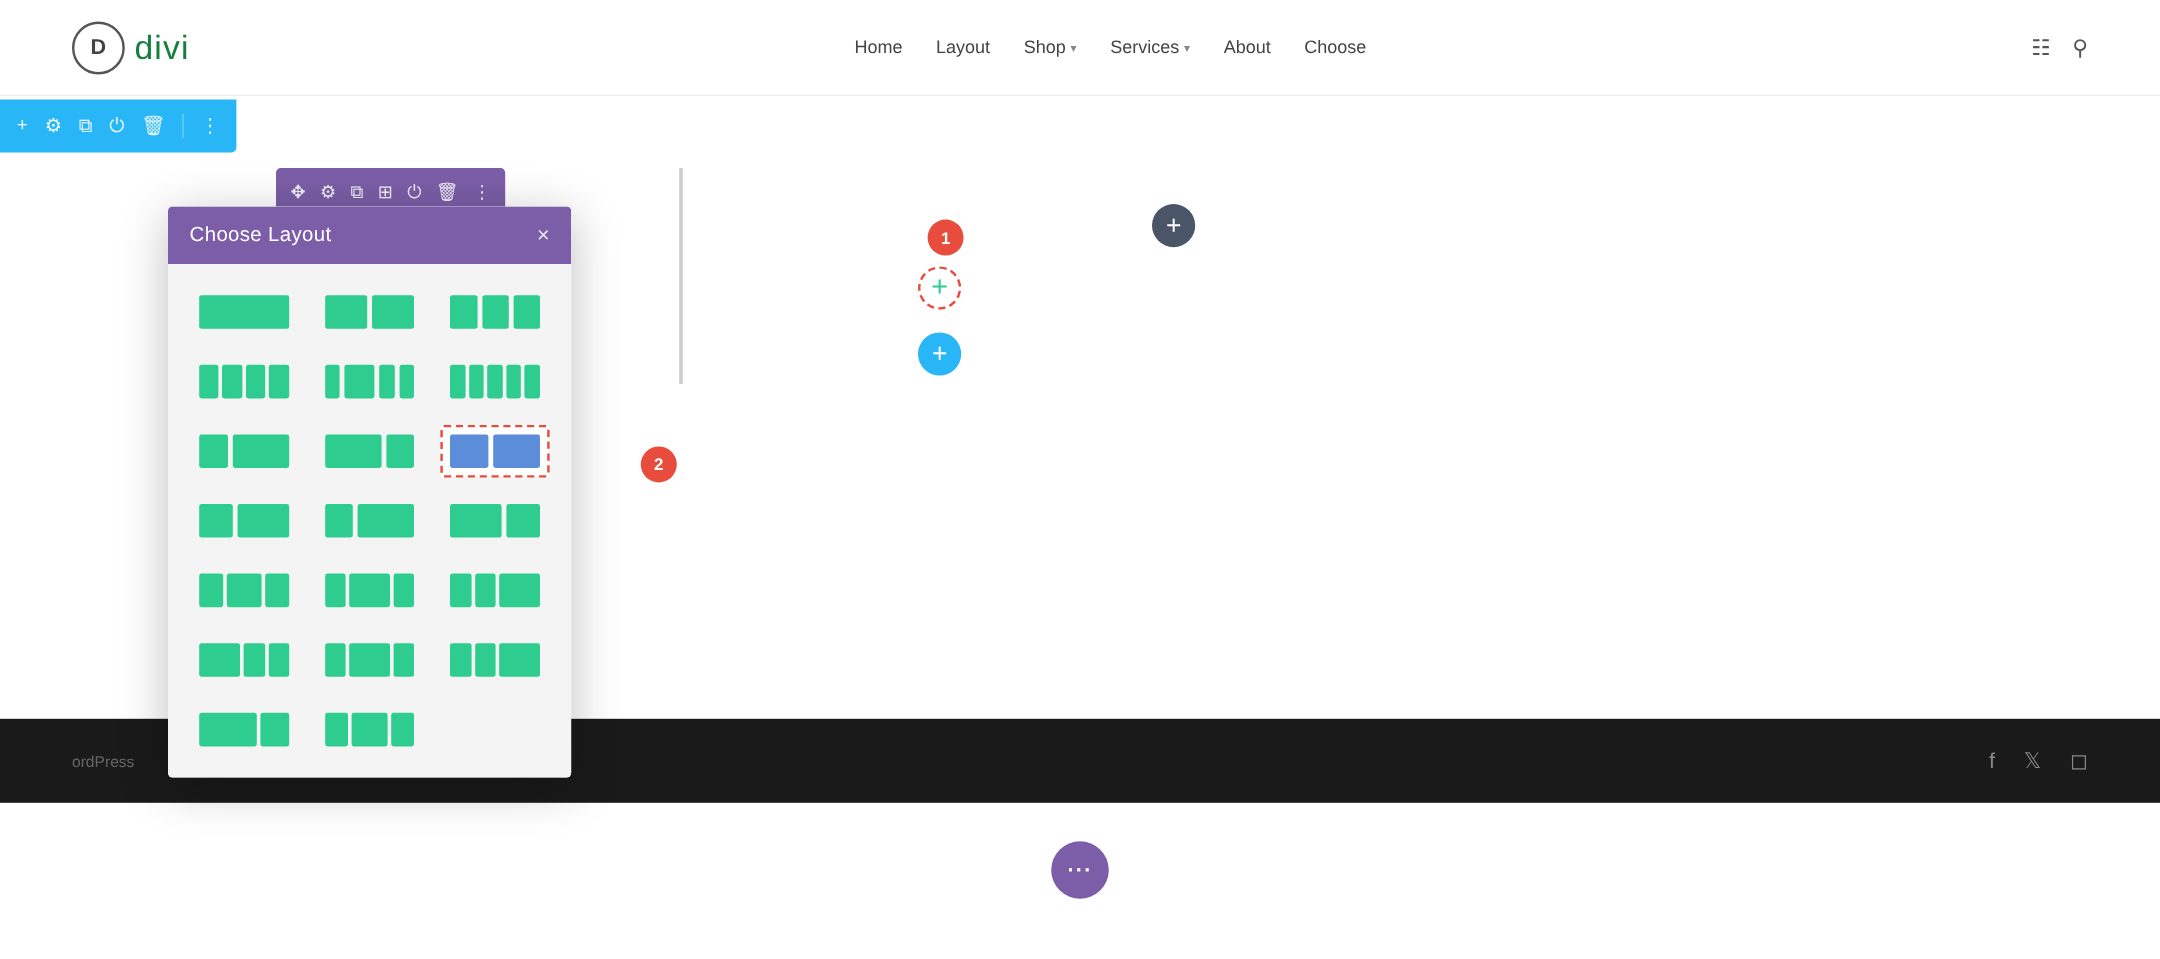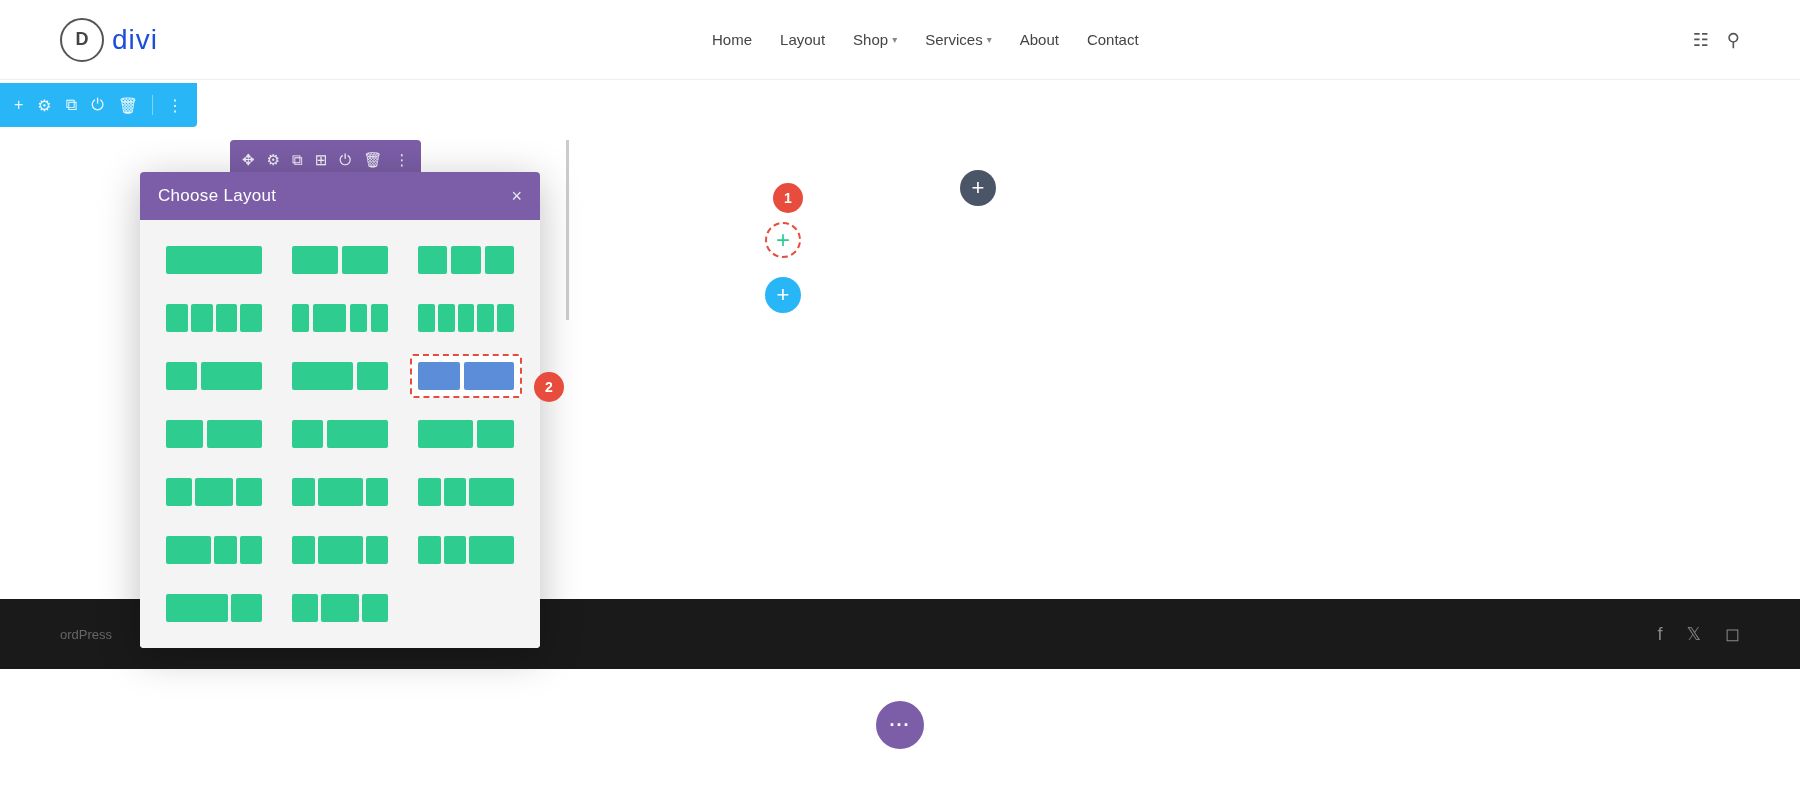--- a/index.html
+++ b/index.html
@@ -31,21 +31,21 @@
       display: flex;
       align-items: center;
       justify-content: center;
       font-size: 18px;
       font-weight: bold;
       color: #444;
     }
     .logo-text {
       font-size: 28px;
       font-weight: 300;
-      color: #1d4ed8;
+      color: #15803d;
       letter-spacing: 1px;
     }
     .nav {
       display: flex;
       align-items: flex-start;
       gap: 28px;
     }
     .nav-item {
       font-size: 15px;
       color: #444;
@@ -111,21 +111,21 @@
     }
     .section-toolbar .toolbar-icon {
       font-size: 15px;
     }
 
     
     .modal-overlay {
       position: absolute;
       top: 172px;
       left: 140px;
-      width: 400px;
+      width: 336px;
       background: #fff;
       border-radius: 4px;
       box-shadow: 0 8px 40px rgba(0,0,0,0.25);
       z-index: 30;
       overflow: hidden;
     }
     .modal-header {
       background: #7b5ea7;
       padding: 14px 18px;
       display: flex;
@@ -329,21 +329,21 @@
       <span>D</span>
     </div>
     <span class="logo-text">divi</span>
   </div>
   <nav class="nav">
     <span class="nav-item">Home</span>
     <span class="nav-item">Layout</span>
     <span class="nav-item">Shop <span class="chevron">▾</span></span>
     <span class="nav-item">Services <span class="chevron">▾</span></span>
     <span class="nav-item">About</span>
-    <span class="nav-item">Contact</span>
+    <span class="nav-item">Choose</span>
   </nav>
   <div class="nav-icons">
     <span class="nav-icon">☷</span>
     <span class="nav-icon">⚲</span>
   </div>
 </div>
 
 <div class="content-area"></div>
 
 <div class="builder-toolbar-top">

